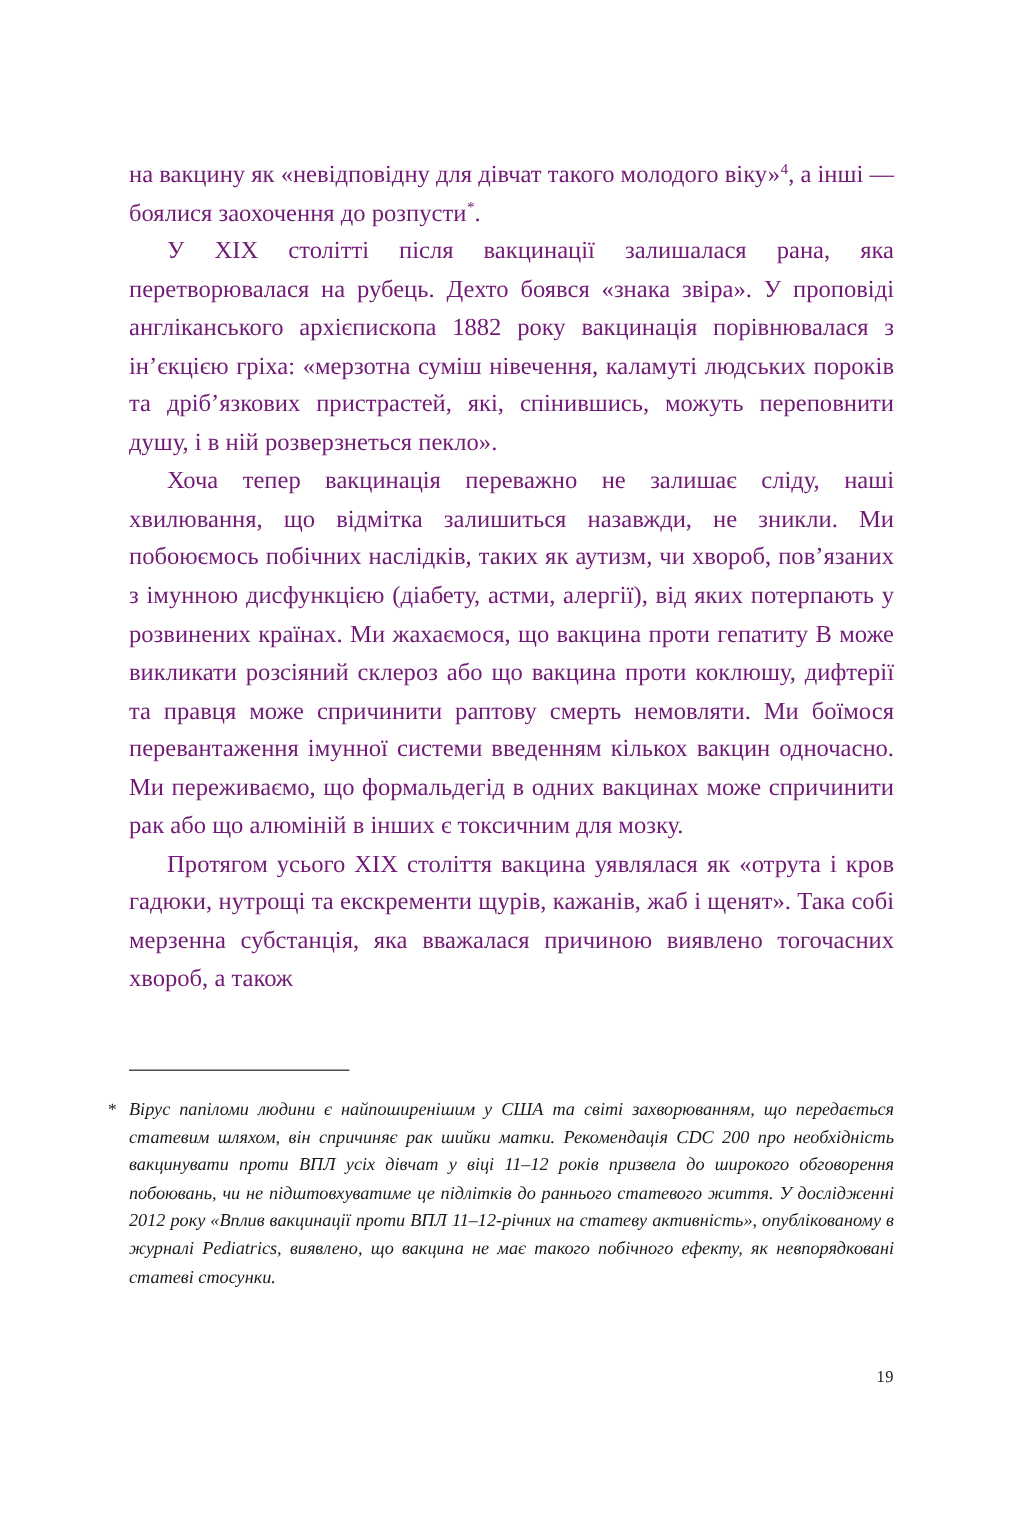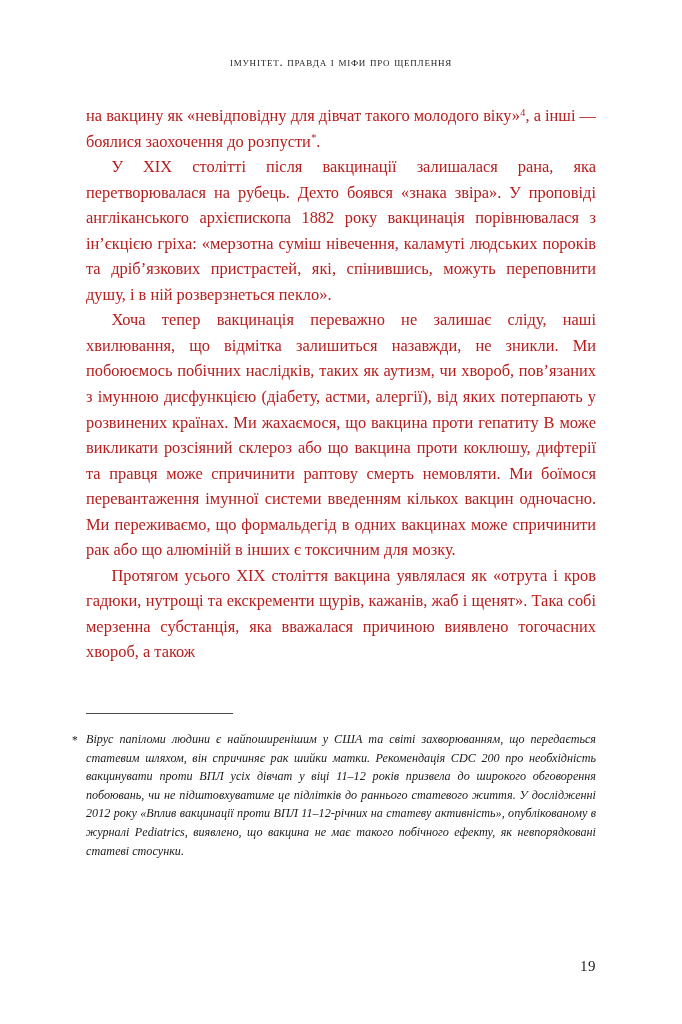--- a/index.html
+++ b/index.html
@@ -55,21 +55,21 @@
     top: 103px;
     width: 510px;
   }
   .textblock p {
     margin: 0;
     font-size: 16.4px;
     line-height: 25.55px;
     text-align: justify;
     text-justify: inter-word;
     hyphens: manual;
-    color: #b91c1c;
+    color: #701a75;
   }
   .textblock p.indent {
     text-indent: 1.55em;
   }
   .textblock p.noindent {
     text-indent: 0;
   }
   sup.fn {
     font-size: 0.62em;
     vertical-align: 0.52em;
@@ -111,38 +111,35 @@
     text-align: left;
     font-size: 11.5px;
     line-height: 18.6px;
     color: #1a1a1a;
   }
 
   
   .folio {
     position: absolute;
     left: 86px;
-    top: 959px;
+    top: 913px;
     width: 510px;
     text-align: right;
-    font-size: 15px;
+    font-size: 11px;
     letter-spacing: 0.03em;
     color: #1a1a1a;
     line-height: 1;
     font-family: Liberation Serif, serif;
   }
 </style>
 </head>
 <body>
 
 <div class="page">
 
-  <div class="running-head">
-    <span class="rh-text">Імунітет. Правда і міфи про щеплення</span>
-  </div>
 
   <div class="textblock">
 
     <p class="noindent"><span>на вакцину як «невідповідну для дівчат такого молодого віку»</span><sup class="fn">4</sup><span>, а інші — боялися заохочення до розпусти</span><sup class="fn">*</sup><span>.</span></p>
 
     <p class="indent">У XIX столітті після вакцинації залишалася рана, яка перетворювалася на рубець. Дехто боявся «знака звіра». У проповіді англіканського архієпископа 1882 року вакцинація порівнювалася з ін’єкцією гріха: «мерзотна суміш нівечення, каламуті людських пороків та дріб’язкових пристрастей, які, спінившись, можуть переповнити душу, і в ній розверзнеться пекло».</p>
 
     <p class="indent">Хоча тепер вакцинація переважно не залишає сліду, наші хвилювання, що відмітка залишиться назавжди, не зникли. Ми побоюємось побічних наслідків, таких як аутизм, чи хвороб, пов’язаних з імунною дисфункцією (діабету, астми, алергії), від яких потерпають у розвинених країнах. Ми жахаємося, що вакцина проти гепатиту В може викликати розсіяний склероз або що вакцина проти коклюшу, дифтерії та правця може спричинити раптову смерть немовляти. Ми боїмося перевантаження імунної системи введенням кількох вакцин одночасно. Ми переживаємо, що формальдегід в одних вакцинах може спричинити рак або що алюміній в інших є токсичним для мозку.</p>
 
     <p class="indent">Протягом усього XIX століття вакцина уявлялася як «отрута і кров гадюки, нутрощі та екскременти щурів, кажанів, жаб і щенят». Така собі мерзенна субстанція, яка вважалася причиною виявлено тогочасних хвороб, а також</p>

